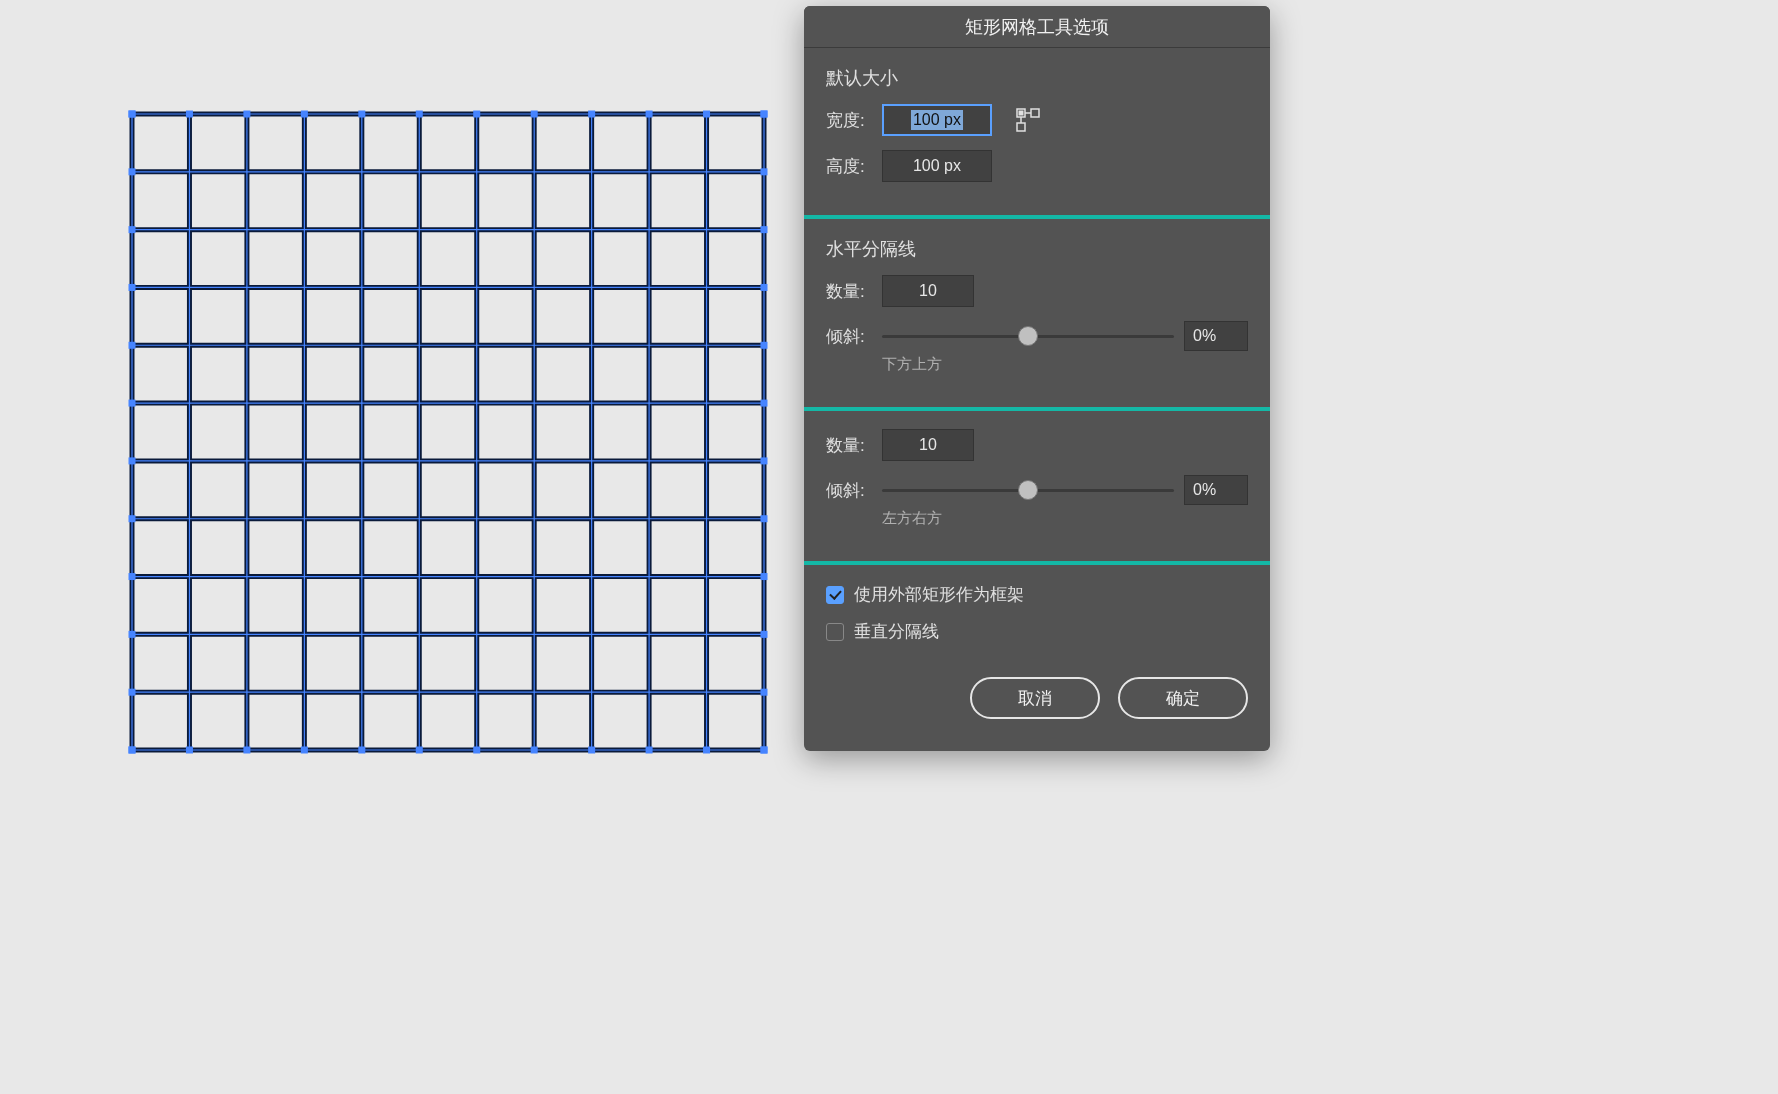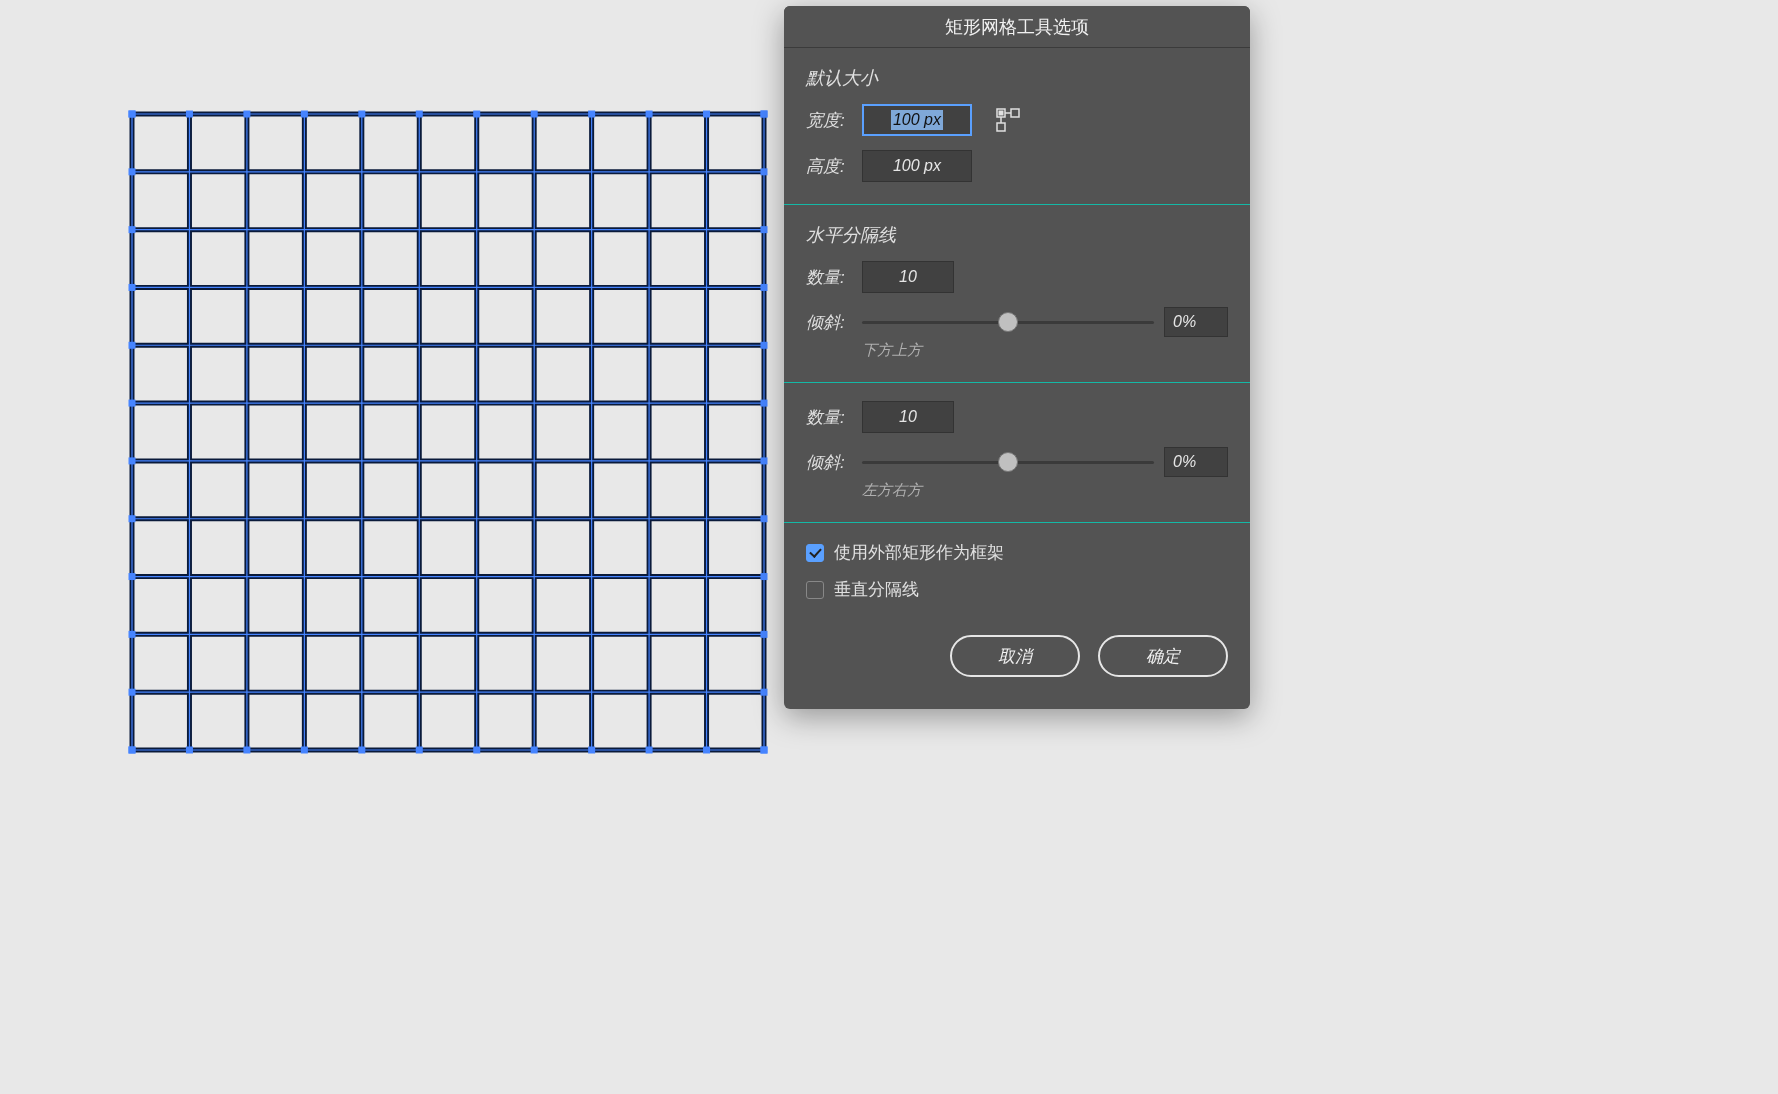--- a/index.html
+++ b/index.html
@@ -26,21 +26,21 @@
       display: block;
     }
     .grid-outline { fill: none; stroke: #0a1a3a; stroke-width: 5; }
     .grid-line    { stroke: #0a1a3a; stroke-width: 5; }
     .sel-line     { stroke: #4684ff; stroke-width: 1.2; }
     .sel-handle   { fill: #4684ff; }
 
     
     .dialog {
       position: absolute;
-      left: 784px;
+      left: 804px;
       top: 6px;
       width: 466px;
       background: #535353;
       border-radius: 6px;
       box-shadow: 0 8px 30px rgba(0,0,0,0.35);
       color: #e6e6e6;
       font-size: 17px;
       overflow: hidden;
     }
     .dlg-title {
@@ -49,23 +49,22 @@
       align-items: center;
       justify-content: center;
       background: #535353;
       border-bottom: 1px solid #3b3b3b;
       font-size: 18px;
       color: #f0f0f0;
     }
     .dlg-body { padding: 0 0 18px 0; }
 
     .section {
-      padding: 18px 22px 22px 22px;
-      border-bottom: 1px solid #14b8a6;
-      font-style: italic;
+      padding: 18px 22px 33px 22px;
+      border-bottom: 4px solid #14b8a6;
     }
     .section:last-of-type { border-bottom: none; }
     .section-title {
       color: #e0e0e0;
       font-size: 18px;
       margin-bottom: 14px;
     }
     .row {
       display: flex;
       align-items: center;
@@ -192,21 +191,20 @@
       border-width: 0 2px 2px 0;
       transform: rotate(42deg);
       margin-bottom: 2px;
     }
 
     .btn-row {
       display: flex;
       justify-content: flex-end;
       gap: 18px;
       padding: 10px 22px 14px 26px;
-      font-style: italic;
     }
     .pill-btn {
       min-width: 130px;
       height: 42px;
       border: 2px solid #e6e6e6;
       border-radius: 21px;
       background: transparent;
       color: #f0f0f0;
       font-size: 17px;
       display: flex;

